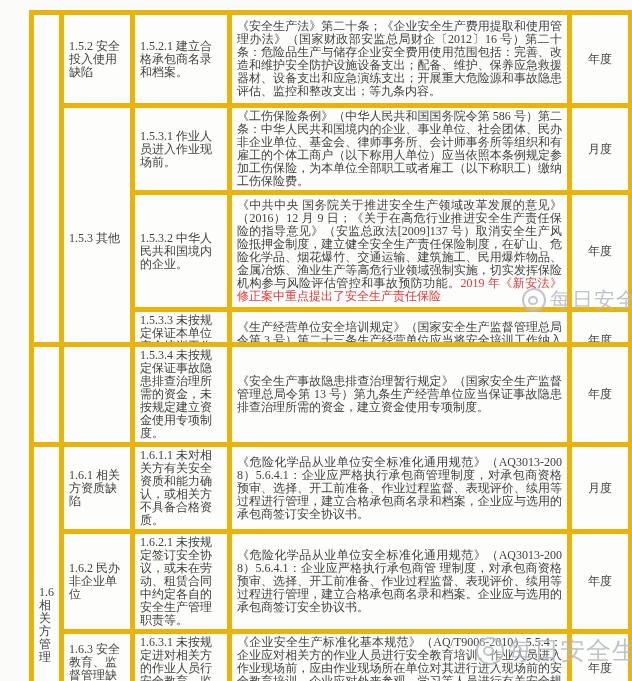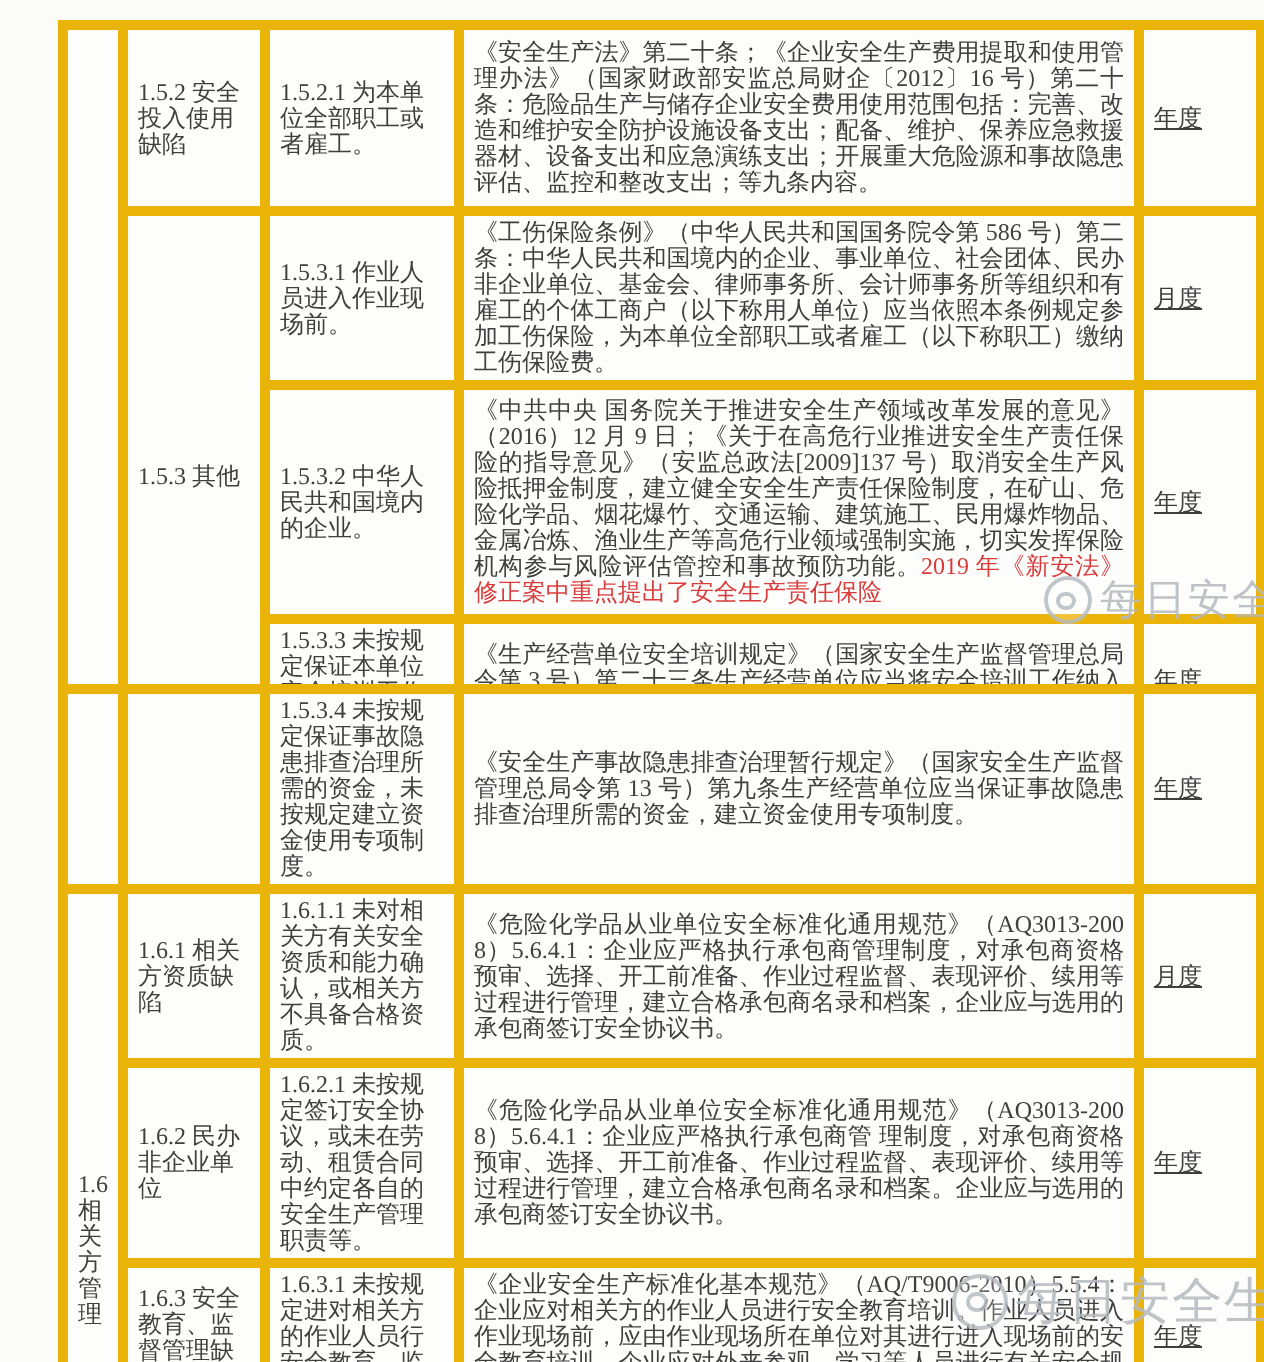--- a/index.html
+++ b/index.html
@@ -15,21 +15,21 @@
   }
   table.t td{
     border:5px solid #eab308;
     font-size:12px;line-height:13px;
     padding:2px 5px;vertical-align:middle;
     word-break:break-all;overflow:hidden;
   }
   td.c1{text-align:left;padding:2px 3px;}
   td.c2,td.c3{text-align:left;}
   td.c4{text-align:justify;}
-  td.c5{text-decoration:underline;}
+  td.c5{text-align:center;}
   .red{color:#d93a3a;margin-top:24px;}
   .wm{
     position:absolute;display:flex;align-items:center;gap:4px;
     color:#b4bac0;opacity:.85;z-index:5;white-space:nowrap;
     font-family:"Liberation Sans","DejaVu Sans",sans-serif;
   }
   .wm-logo{
     display:inline-block;border:2px solid #b7bdc3;border-radius:50%;
     position:relative;flex:0 0 auto;background:rgba(255,255,255,.25);
   }
@@ -52,21 +52,21 @@
       <col style="width:30px">
         <col style="width:71px">
         <col style="width:97px">
         <col style="width:340px">
         <col style="width:61px">
     </colgroup>
     <tbody>
         <tr style="height: 93px;">
           <td class="c1" rowspan="4"><span></span></td>
           <td class="c2"><span>1.5.2 安全投入使用缺陷</span></td>
-          <td class="c3"><span>1.5.2.1 为本单位全部职工或者雇工。</span></td>
+          <td class="c3"><span>1.5.2.1 建立合格承包商名录和档案。</span></td>
           <td class="c4"><span>《安全生产法》第二十条；《企业安全生产费用提取和使用管理办法》（国家财政部安监总局财企〔2012〕16 号）第二十条：危险品生产与储存企业安全费用使用范围包括：完善、改造和维护安全防护设施设备支出；配备、维护、保养应急救援器材、设备支出和应急演练支出；开展重大危险源和事故隐患评估、监控和整改支出；等九条内容。</span></td>
           <td class="c5"><span>年度</span></td>
         </tr>
         <tr style="height: 68px;">
           <td class="c2" rowspan="3"><span>1.5.3 其他</span></td>
           <td class="c3"><span>1.5.3.1 作业人员进入作业现场前。</span></td>
           <td class="c4"><span>《工伤保险条例》（中华人民共和国国务院令第 586 号）第二条：中华人民共和国境内的企业、事业单位、社会团体、民办非企业单位、基金会、律师事务所、会计师事务所等组织和有雇工的个体工商户（以下称用人单位）应当依照本条例规定参加工伤保险，为本单位全部职工或者雇工（以下称职工）缴纳工伤保险费。</span></td>
           <td class="c5"><span>月度</span></td>
         </tr>
         <tr style="height: 117px;">

